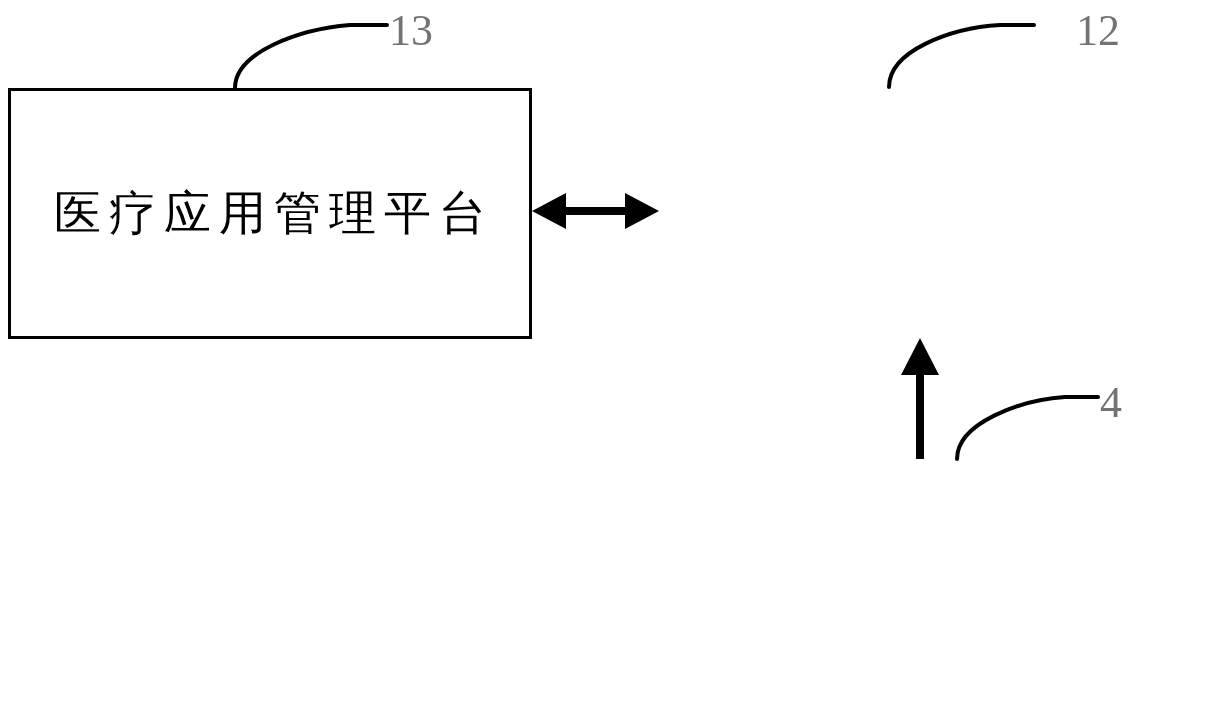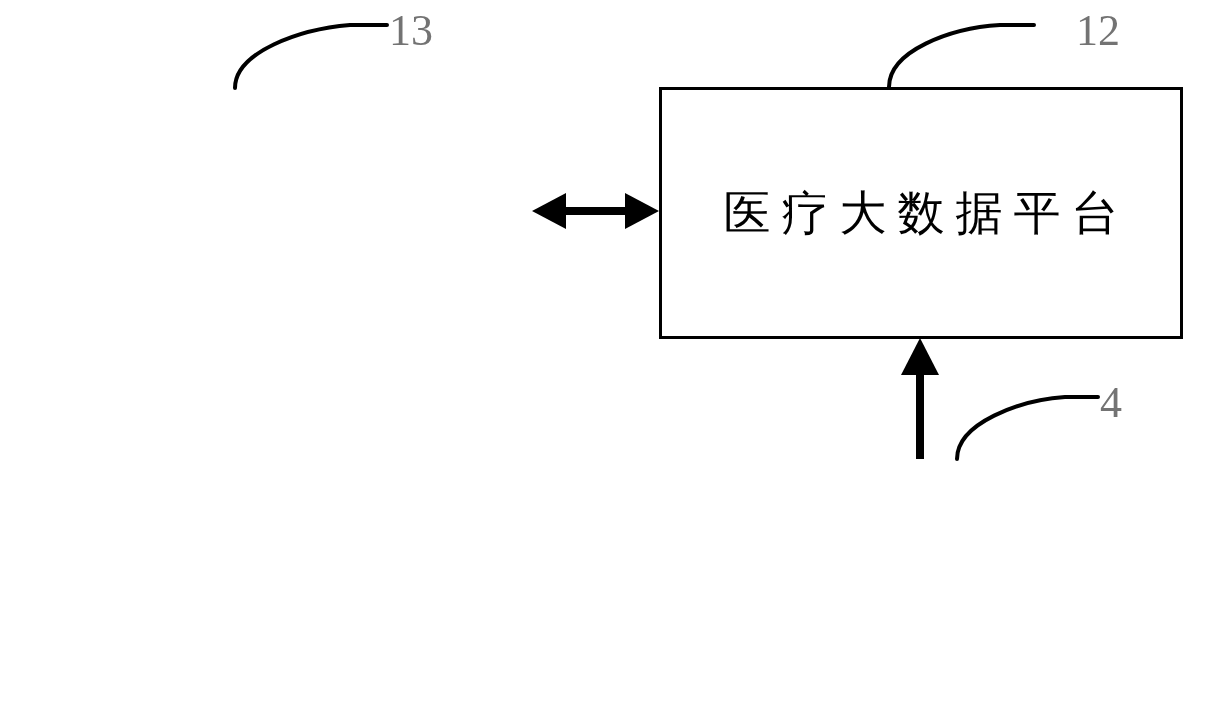--- a/index.html
+++ b/index.html
@@ -84,24 +84,24 @@
   }
   #ref-13 { left: 389px; top: 9px; }
   #ref-12 { left: 1076px; top: 9px; text-align: center; }
   #ref-11 { left: 1100px; top: 381px; }
 </style>
 </head>
 <body>
 
 <div id="canvas">
 
+  <div class="node-box" id="box-app-mgmt">
+    <span class="node-label">医疗应用管理平台</span>
+  </div>
 
-  <div class="node-box" id="box-bigdata">
-    <span class="node-label">医疗大数据平台</span>
-  </div>
 
 
   <svg id="connectors" viewBox="0 0 1228 719">
 
     <g>
       <line x1="548" y1="211" x2="645" y2="211" stroke="#000000" stroke-width="8"></line>
       <polygon points="532,211 566,193 566,229" fill="#000000"></polygon>
       <polygon points="659,211 625,193 625,229" fill="#000000"></polygon>
     </g>
 

